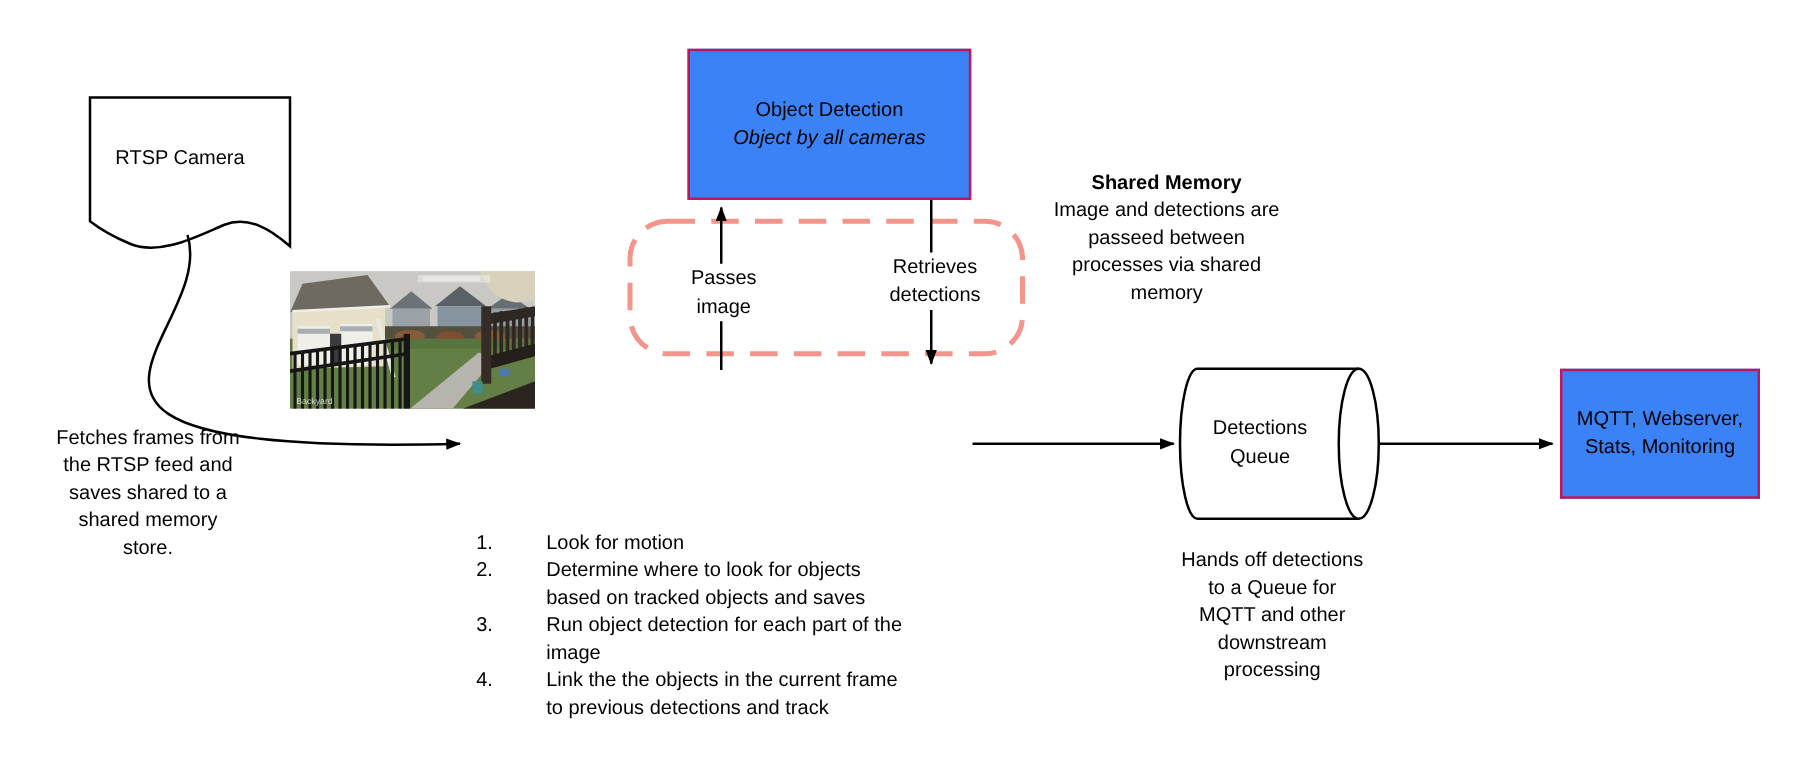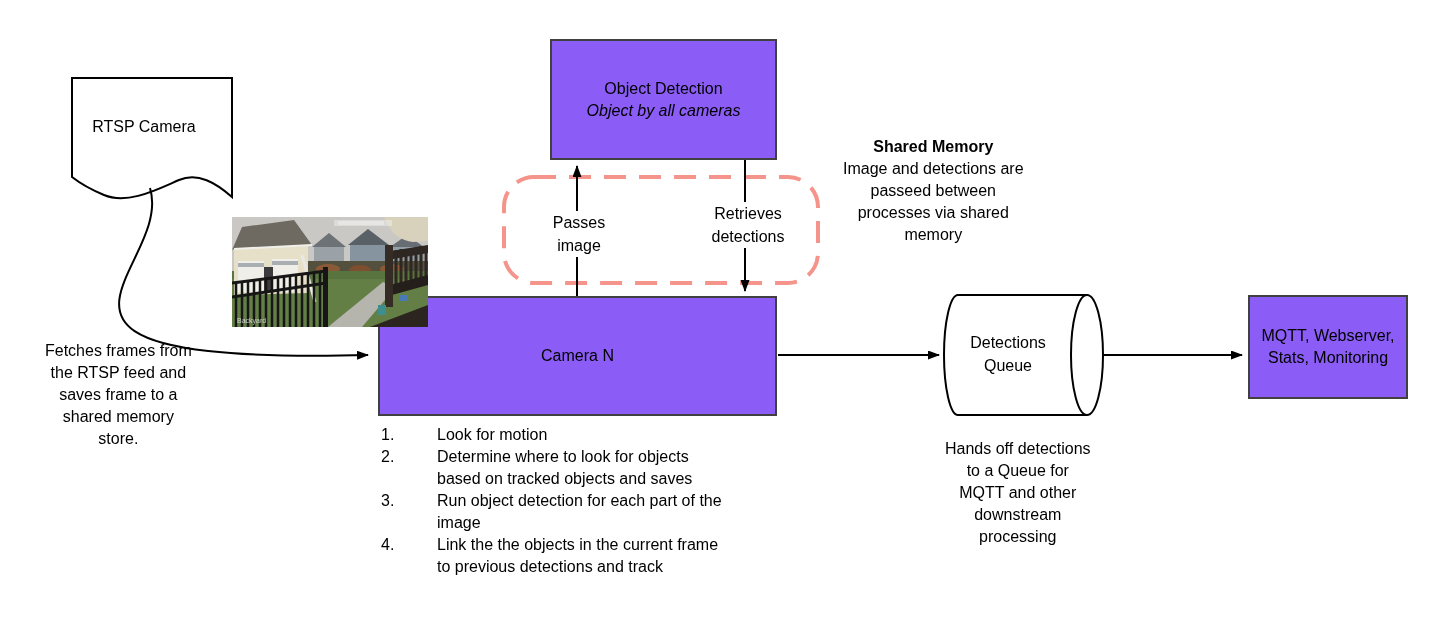--- a/index.html
+++ b/index.html
@@ -2,21 +2,21 @@
 <html><head>
 <meta charset="utf-8">
 <style>
   html,body{margin:0;padding:0;background:#ffffff;}
   .canvas{
     position:relative;width:1448px;height:625px;background:#ffffff;
     font-family:"Liberation Sans",sans-serif;color:#000;overflow:hidden;
   }
   .vec{position:absolute;left:0;top:0;z-index:1;}
   .box{
-    position:absolute;background:#8b5cf6;border:2px solid #404040;box-sizing:border-box;
+    position:absolute;background:#3b82f6;border:2px solid #be185d;box-sizing:border-box;
     display:flex;flex-direction:column;align-items:center;justify-content:center;
     text-align:center;z-index:2;font-size:16px;line-height:22px;
   }
   .obj-det{left:550px;top:39px;width:227px;height:121px;}
   .obj-det .t2{font-style:italic;}
   .camera-n{left:378px;top:296px;width:399px;height:120px;}
   .outputs{left:1248px;top:295px;width:160px;height:104px;}
   .rtsp-label{position:absolute;left:72px;top:116px;width:144px;text-align:center;z-index:2;font-size:16px;line-height:22px;}
   .queue-label{position:absolute;left:952px;top:331px;width:112px;text-align:center;z-index:2;font-size:16px;line-height:23px;}
   .note{position:absolute;font-size:16px;line-height:22px;z-index:2;white-space:nowrap;text-align:center;}
@@ -66,33 +66,30 @@
     </g>
 
     <path d="M1104,355 L1242,355" fill="none" stroke="#000" stroke-width="2" marker-end="url(#arrow)"></path>
   </svg>
 
   <div class="rtsp-label">RTSP Camera</div>
 
   <div class="note fetch">
     <div>Fetches frames from</div>
     <div>the RTSP feed and</div>
-    <div>saves frame to a</div>
+    <div>saves shared to a</div>
     <div>shared memory</div>
     <div>store.</div>
   </div>
 
   <div class="box obj-det">
     <div class="t1">Object Detection</div>
     <div class="t2">Object by all cameras</div>
   </div>
 
-  <div class="box camera-n">
-    <div>Camera N</div>
-  </div>
 
   <div class="box outputs">
     <div>MQTT, Webserver,</div>
     <div>Stats, Monitoring</div>
   </div>
 
   <div class="queue-label">
     <div>Detections</div>
     <div>Queue</div>
   </div>

